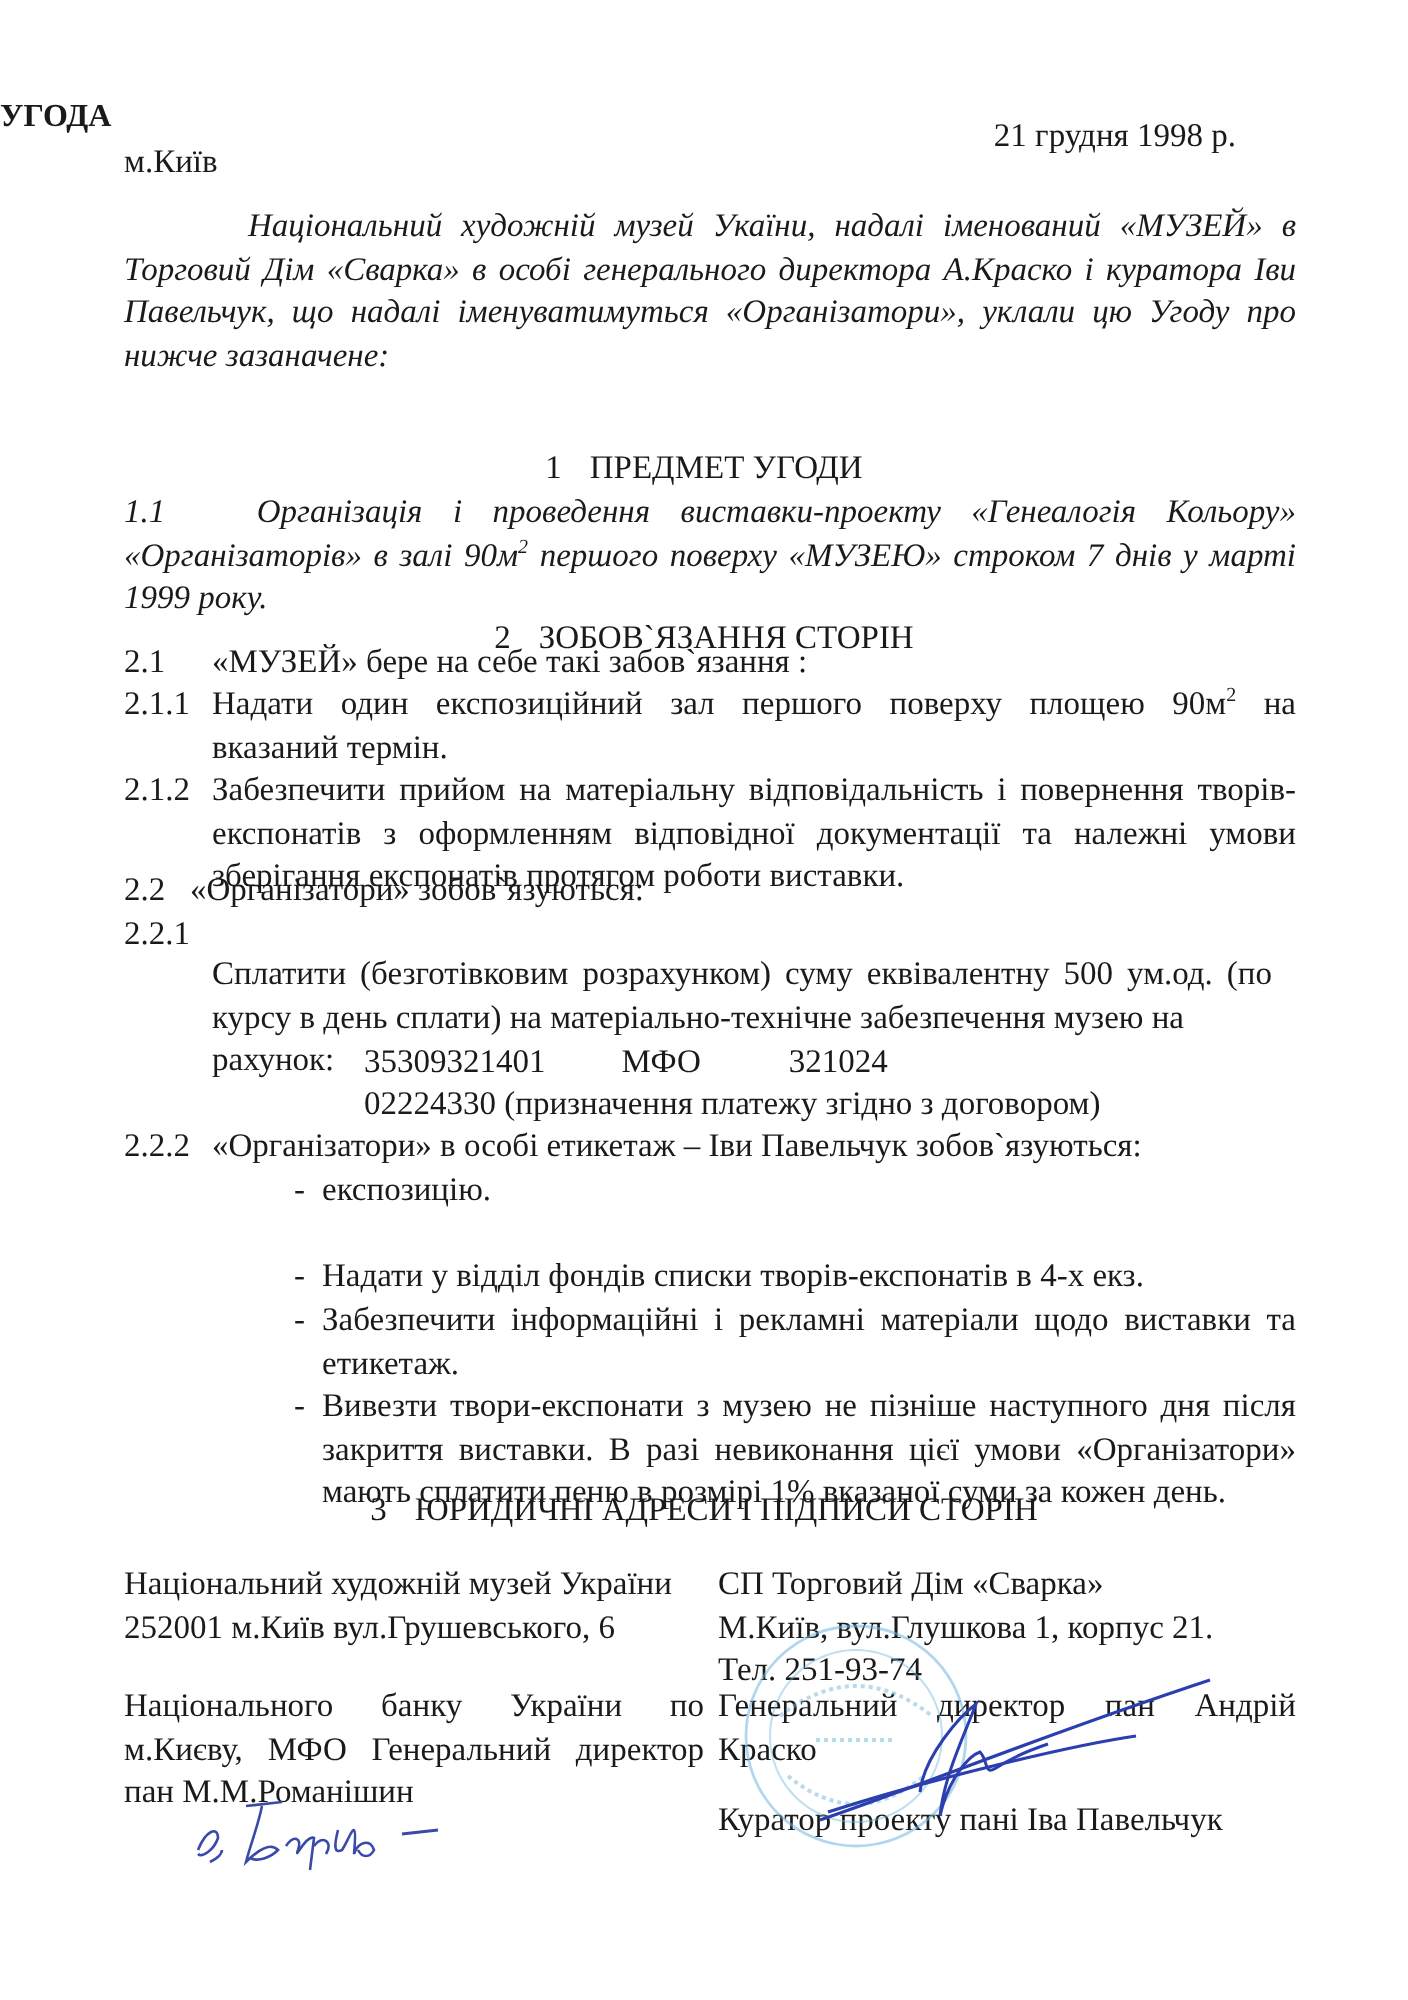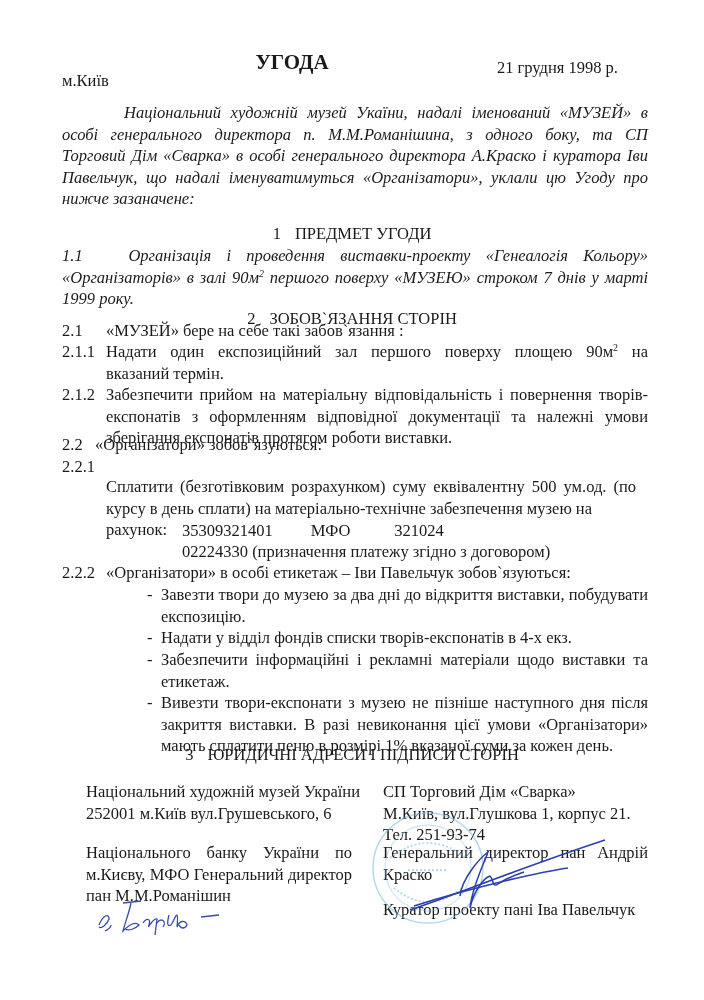--- a/index.html
+++ b/index.html
@@ -1,52 +1,51 @@
 <!DOCTYPE html>
 <html><head>
 <meta charset="utf-8">
 <style>
   html, body { margin:0; padding:0; background:#ffffff; }
   body { width:704px; height:1000px; position:relative; overflow:hidden;
          font-family:"Liberation Serif", serif; color:#1a1a1a; font-size:16.5px; }
   .abs { position:absolute; white-space:nowrap; }
-  .title { left:0; width:584px; top:50px; text-align:center; font-weight:bold; font-size:21px; }
+  .title { left:0; width:584px; top:50px; font-weight:bold; font-size:16px; }
   .city { left:62px; top:71px; }
   .date { right:86px; top:58px; }
   .para { position:absolute; left:62px; width:586px; text-align:justify; line-height:21.5px;font-style:italic; }
   .para .l { display:block; text-align:justify; text-align-last:justify; white-space:nowrap; }
   .para .l.last { text-align-last:left; }
   .heading { left:0; width:704px; text-align:center; word-spacing:0; }
   .heading .num { margin-right:14px; }
   .row { position:absolute; left:62px; width:586px; line-height:21.5px; }
   .row .n { position:absolute; left:0; top:0; }
   .row .t { position:absolute; left:44px; right:0;font-family:Liberation Serif, serif; }
   .row .t .l { display:block; text-align:justify; text-align-last:justify; white-space:nowrap; }
   .row .t .l.last { text-align-last:left; }
   .bullet { position:absolute; left:161px; width:487px; line-height:21.5px; }
   .bullet .d { position:absolute; left:-14px; top:0; }
   .bullet .l { display:block; text-align:justify; text-align-last:justify; white-space:nowrap; }
   .bullet .l.last { text-align-last:left; }
   .acct { position:absolute; left:182px; line-height:21.5px; }
   .sigcol { position:absolute; line-height:21.5px; }
-  .sigcol .l { display:block; text-align:justify; text-align-last:justify; white-space:nowrap;margin-left:24px; }
+  .sigcol .l { display:block; text-align:justify; text-align-last:justify; white-space:nowrap; }
   .sigcol .l.last { text-align-last:left; }
   sup { font-size:10px; line-height:0; }
   svg.ink { position:absolute; overflow:visible; }
 </style>
 </head>
 <body>
 
 <div class="abs title">УГОДА</div>
 <div class="abs city">м.Київ</div>
 <div class="abs date">21 грудня 1998 р.</div>
 
 <div class="para" style="top:102px; text-indent:0;">
   <span class="l" style="padding-left:62px;">Національний художній музей Укаїни, надалі іменований «МУЗЕЙ» в</span>
-  <span class="l">особі генерального директора п. М.М.Романішина, з одного боку, та СП</span>
   <span class="l">Торговий Дім «Сварка» в особі генерального директора А.Краско і куратора Іви</span>
   <span class="l">Павельчук, що надалі іменуватимуться «Організатори», уклали цю Угоду про</span>
   <span class="l last">нижче зазаначене:</span>
 </div>
 
 <div class="abs heading" style="top:224px;">
   <span class="num">1</span><span>ПРЕДМЕТ УГОДИ</span>
 </div>
 <div class="para" style="top:245px;">
   <span class="l"><span>1.1</span>&nbsp;&nbsp; <span>Організація і проведення виставки-проекту «Генеалогія Кольору»</span></span>
@@ -105,21 +104,20 @@
 
 <div class="row" style="top:562px;">
   <span class="n">2.2.2</span>
   <span class="t">
       <span class="l last">«Організатори» в особі етикетаж – Іви Павельчук зобов`язуються:</span>
     </span>
 </div>
 
 <div class="bullet" style="top:584px;">
   <span class="d">-</span>
-  <span class="l">Завезти твори до музею за два дні до відкриття виставки, побудувати</span>
   <span class="l last">експозицію.</span>
 </div>
 <div class="bullet" style="top:627px;">
   <span class="d">-</span>
   <span class="l last">Надати у відділ фондів списки творів-експонатів в 4-х екз.</span>
 </div>
 <div class="bullet" style="top:649px;">
   <span class="d">-</span>
   <span class="l">Забезпечити інформаційні і рекламні матеріали щодо виставки та</span>
   <span class="l last">етикетаж.</span>

